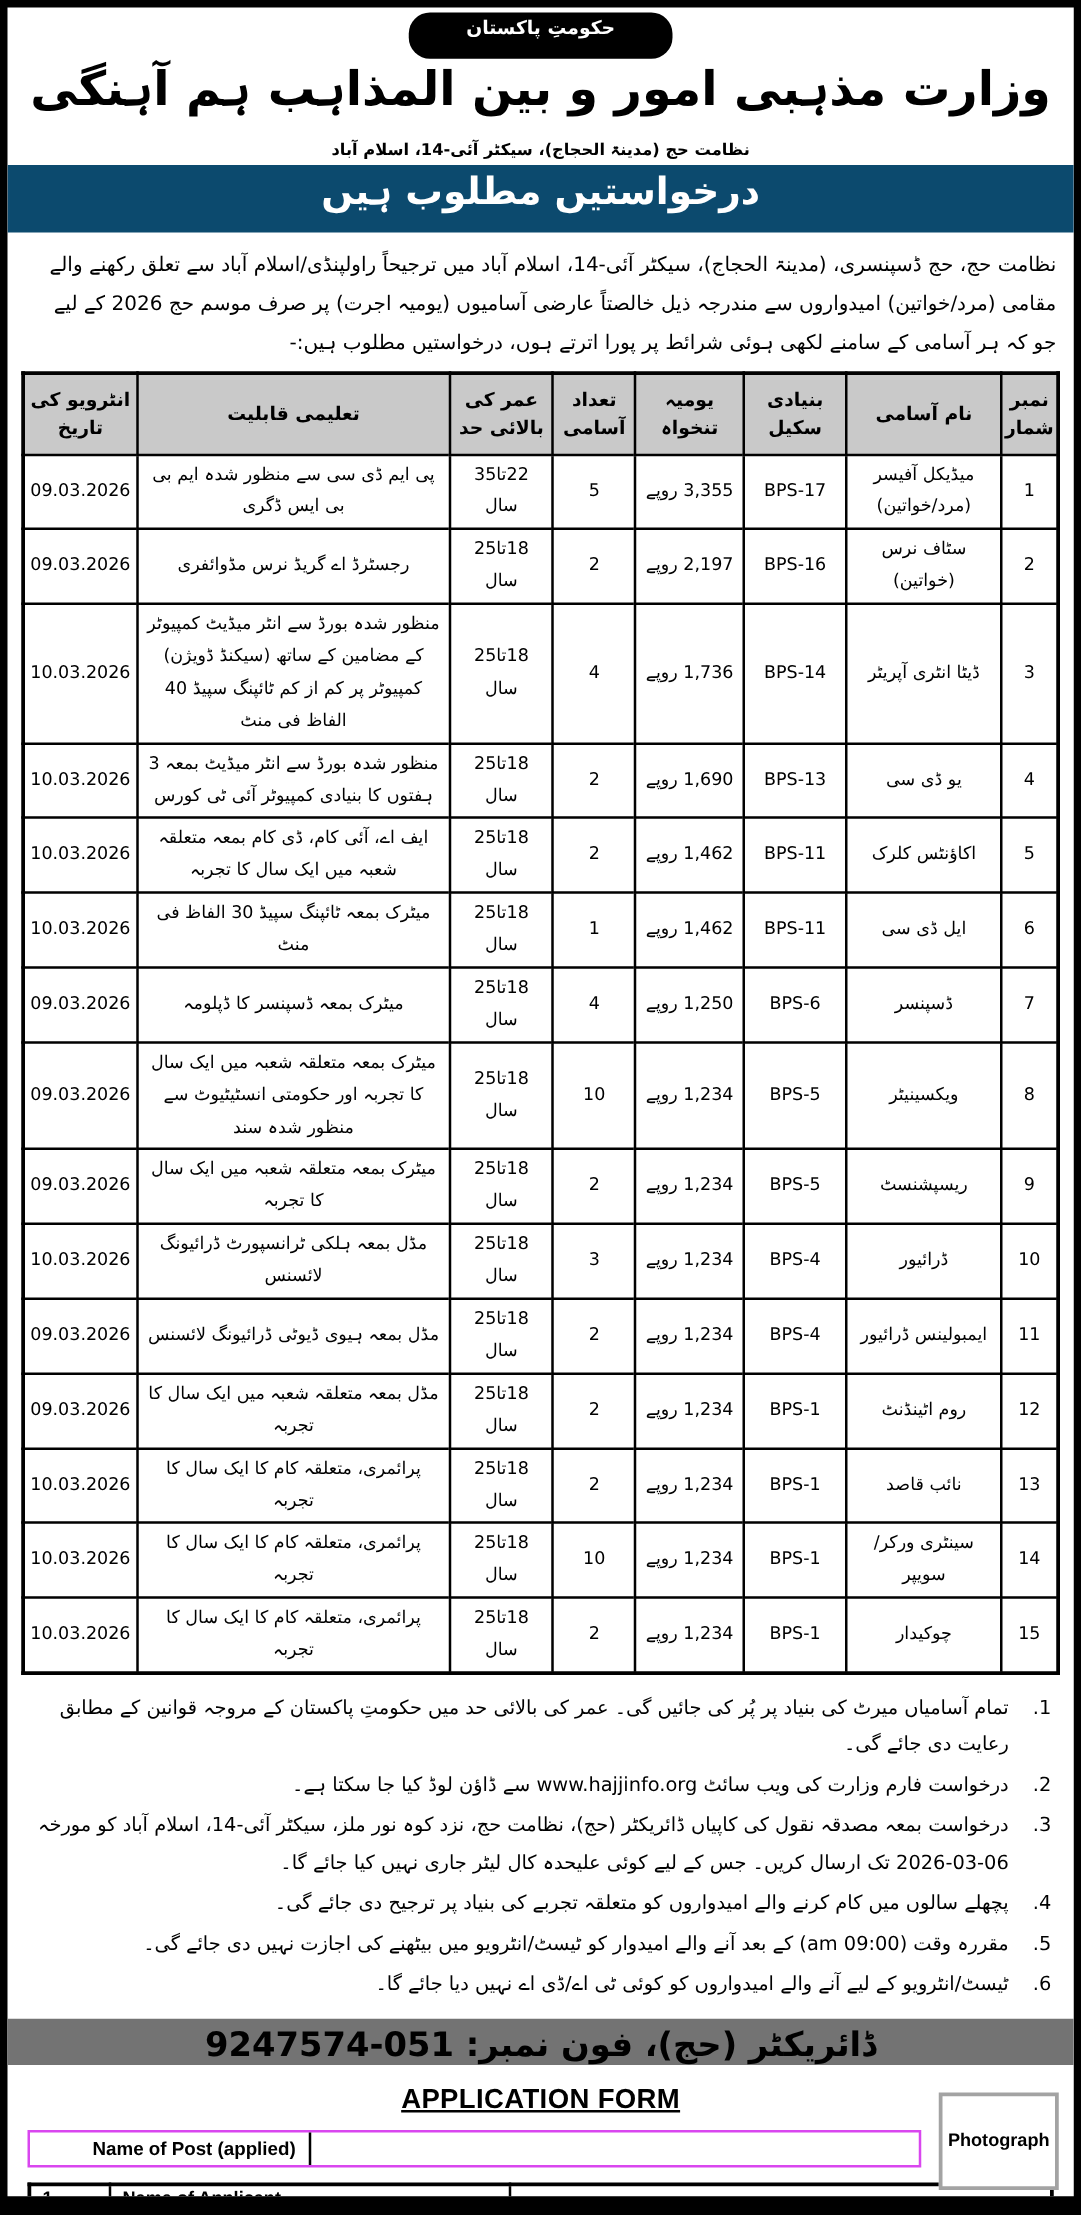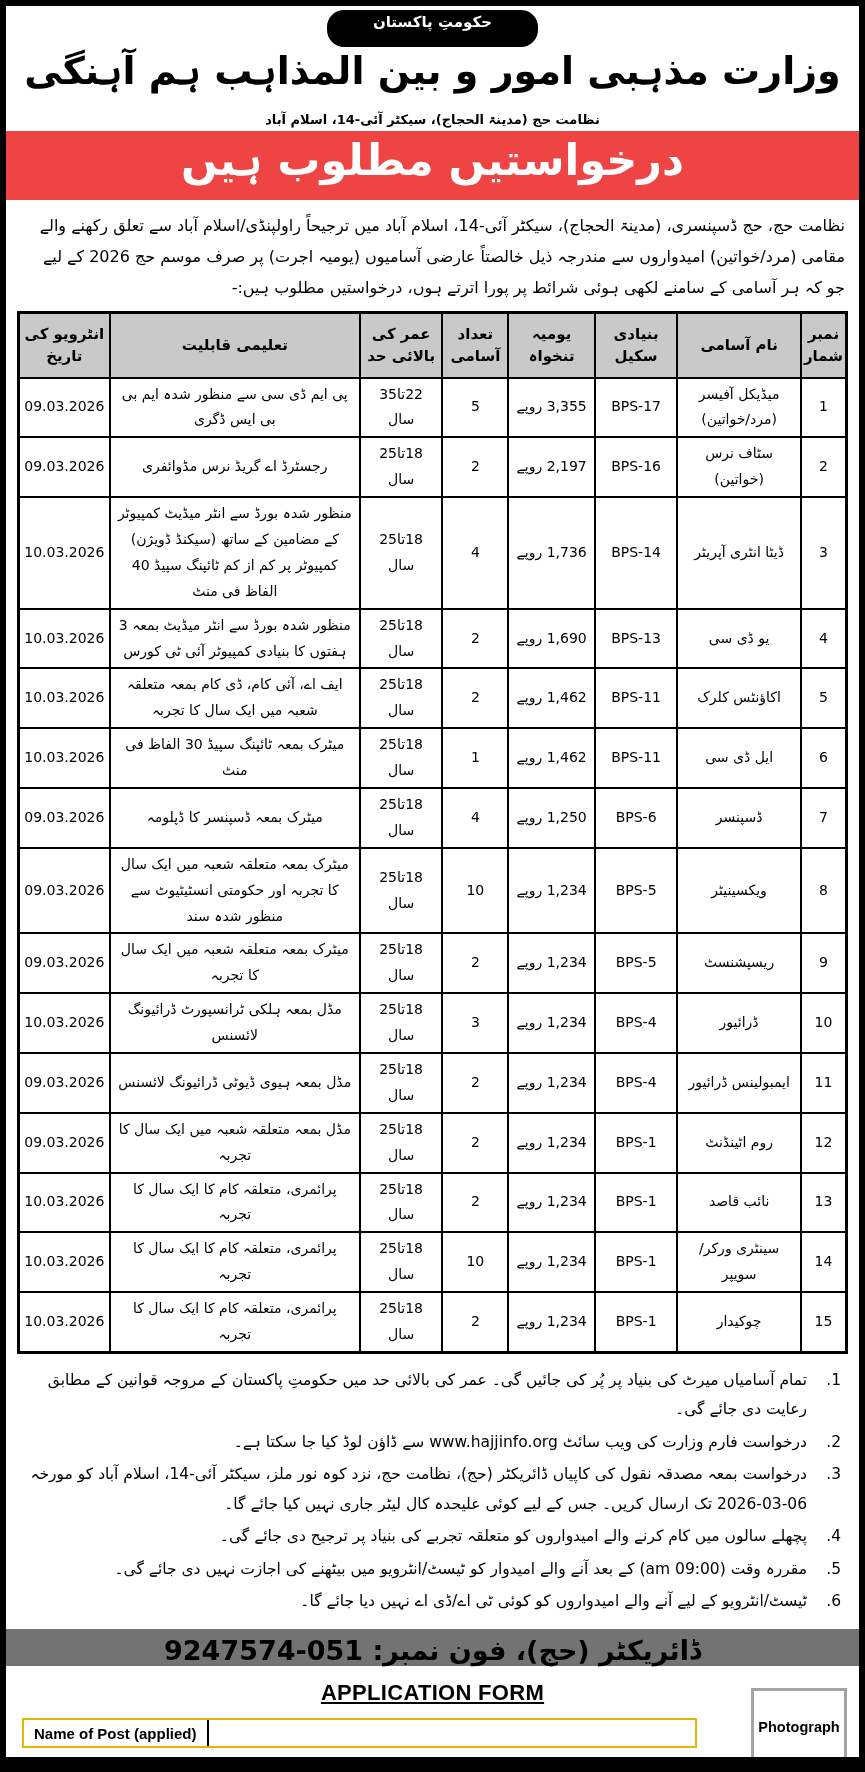--- a/index.html
+++ b/index.html
@@ -6,21 +6,21 @@
   .page{width:865px;height:1772px;box-sizing:border-box;background:#000;
         padding:6px 6px 15px 6px;font-family:"DejaVu Sans",sans-serif;margin:0 auto;}
   .inner{background:#fff;height:100%;box-sizing:border-box;display:flex;
          flex-direction:column;overflow:hidden;}
   
   .hdr{text-align:center;padding:4px 0 4px;}
   .pill{display:inline-block;background:#000;color:#fff;border-radius:17px;
         padding:3px 46px 16px;font-size:15px;font-weight:bold;direction:rtl;}
   .title{font-size:38px;font-weight:bold;line-height:1.25;direction:rtl;margin-top:1px;}
   .subtitle{font-size:13px;font-weight:bold;direction:rtl;margin-top:16px;}
-  .banner{background:#ef4444;color:#fff;text-align:center;font-size:43px;font-weight:bold;
+  .banner{background:#0c4a6e;color:#fff;text-align:center;font-size:30px;font-weight:bold;
           padding:5px 0 15px;direction:rtl;line-height:1.15;}
   
   .intro{direction:rtl;text-align:right;padding:10px 14px 2px;font-size:16px;
          line-height:1.95;color:#000;}
   
   table.jobs{width:calc(100% - 22px);margin:5px auto 6px;border-collapse:collapse;
              direction:rtl;border:3px solid #000;}
   table.jobs th{background:#c9c9c9;border:2px solid #000;font-size:15px;
                 font-weight:bold;padding:9px 2px;line-height:1.5;}
   table.jobs td{border:2px solid #000;font-size:14px;padding:3px 4px;
@@ -37,22 +37,22 @@
   
   .band{background:#737373;text-align:center;direction:rtl;font-size:27px;
         font-weight:bold;padding:6px 0 0;margin-top:8px;}
   
   .form-wrap{padding:6px 16px 0;font-family:"Liberation Sans",sans-serif;position:relative;}
   .form-title{text-align:center;font-size:22px;font-weight:bold;
               text-decoration:underline;margin:8px 0 12px;letter-spacing:.3px;}
   .photo-box{position:absolute;top:22px;right:12px;width:90px;height:72px;
              border:3px solid #a3a3a3;display:flex;align-items:center;justify-content:center;
              font-size:14.5px;font-weight:bold;background:#fff;}
-  .post-row{display:flex;border:2px solid #eab308;width:calc(100% - 150px);
-            margin:0 0 12px;height:26px;}
+  .post-row{display:flex;border:2px solid #d946ef;width:calc(100% - 150px);
+            margin:0 0 12px;height:26px;padding-left:40px;}
   .post-row .lbl{padding:3px 10px;font-weight:bold;font-size:15px;
                  border-right:2px solid #000;white-space:nowrap;display:flex;align-items:center;}
   .post-row .val{flex:1;}
   table.app{width:100%;border-collapse:collapse;border:3px solid #000;}
   table.app td{border:2px solid #000;font-size:14.5px;padding:1px 9px;height:17px;}
   td.f-no{width:44px;font-weight:bold;}
   td.f-label{width:300px;font-weight:bold;}
 </style>
 </head>
 <body>

